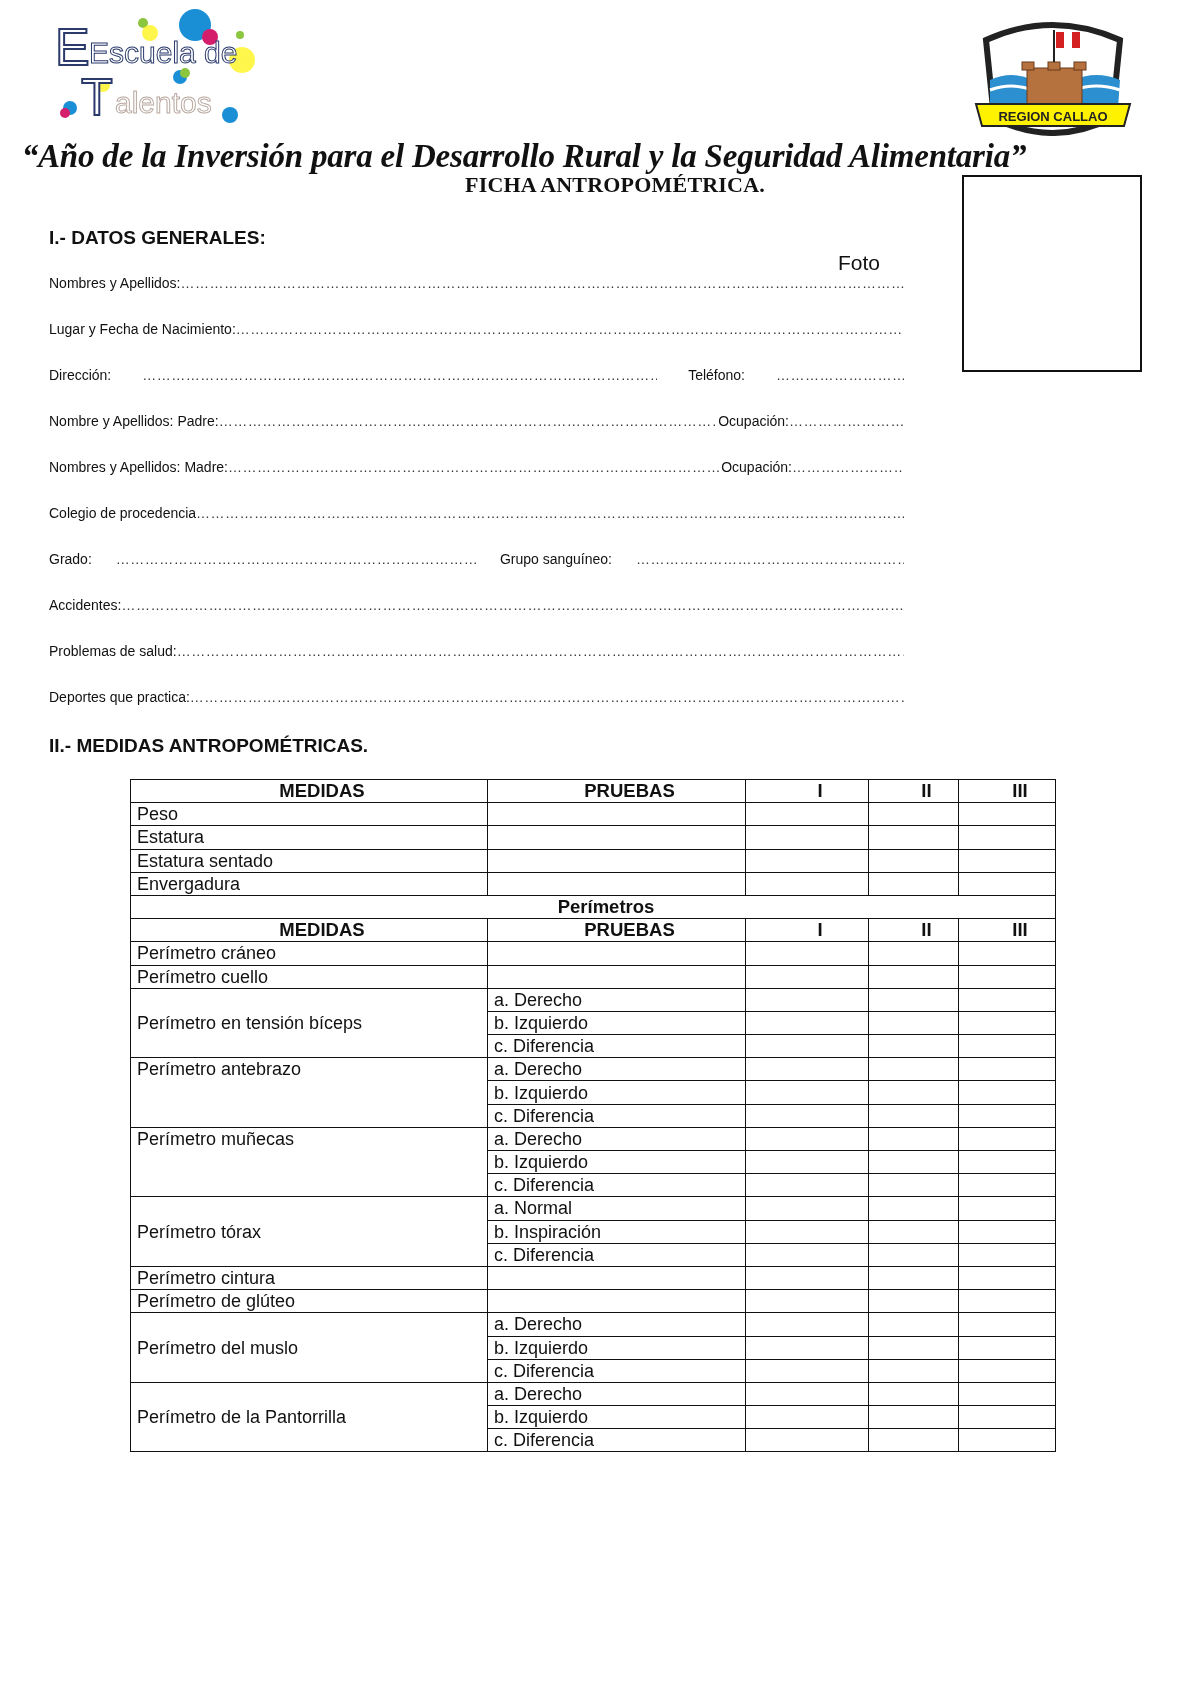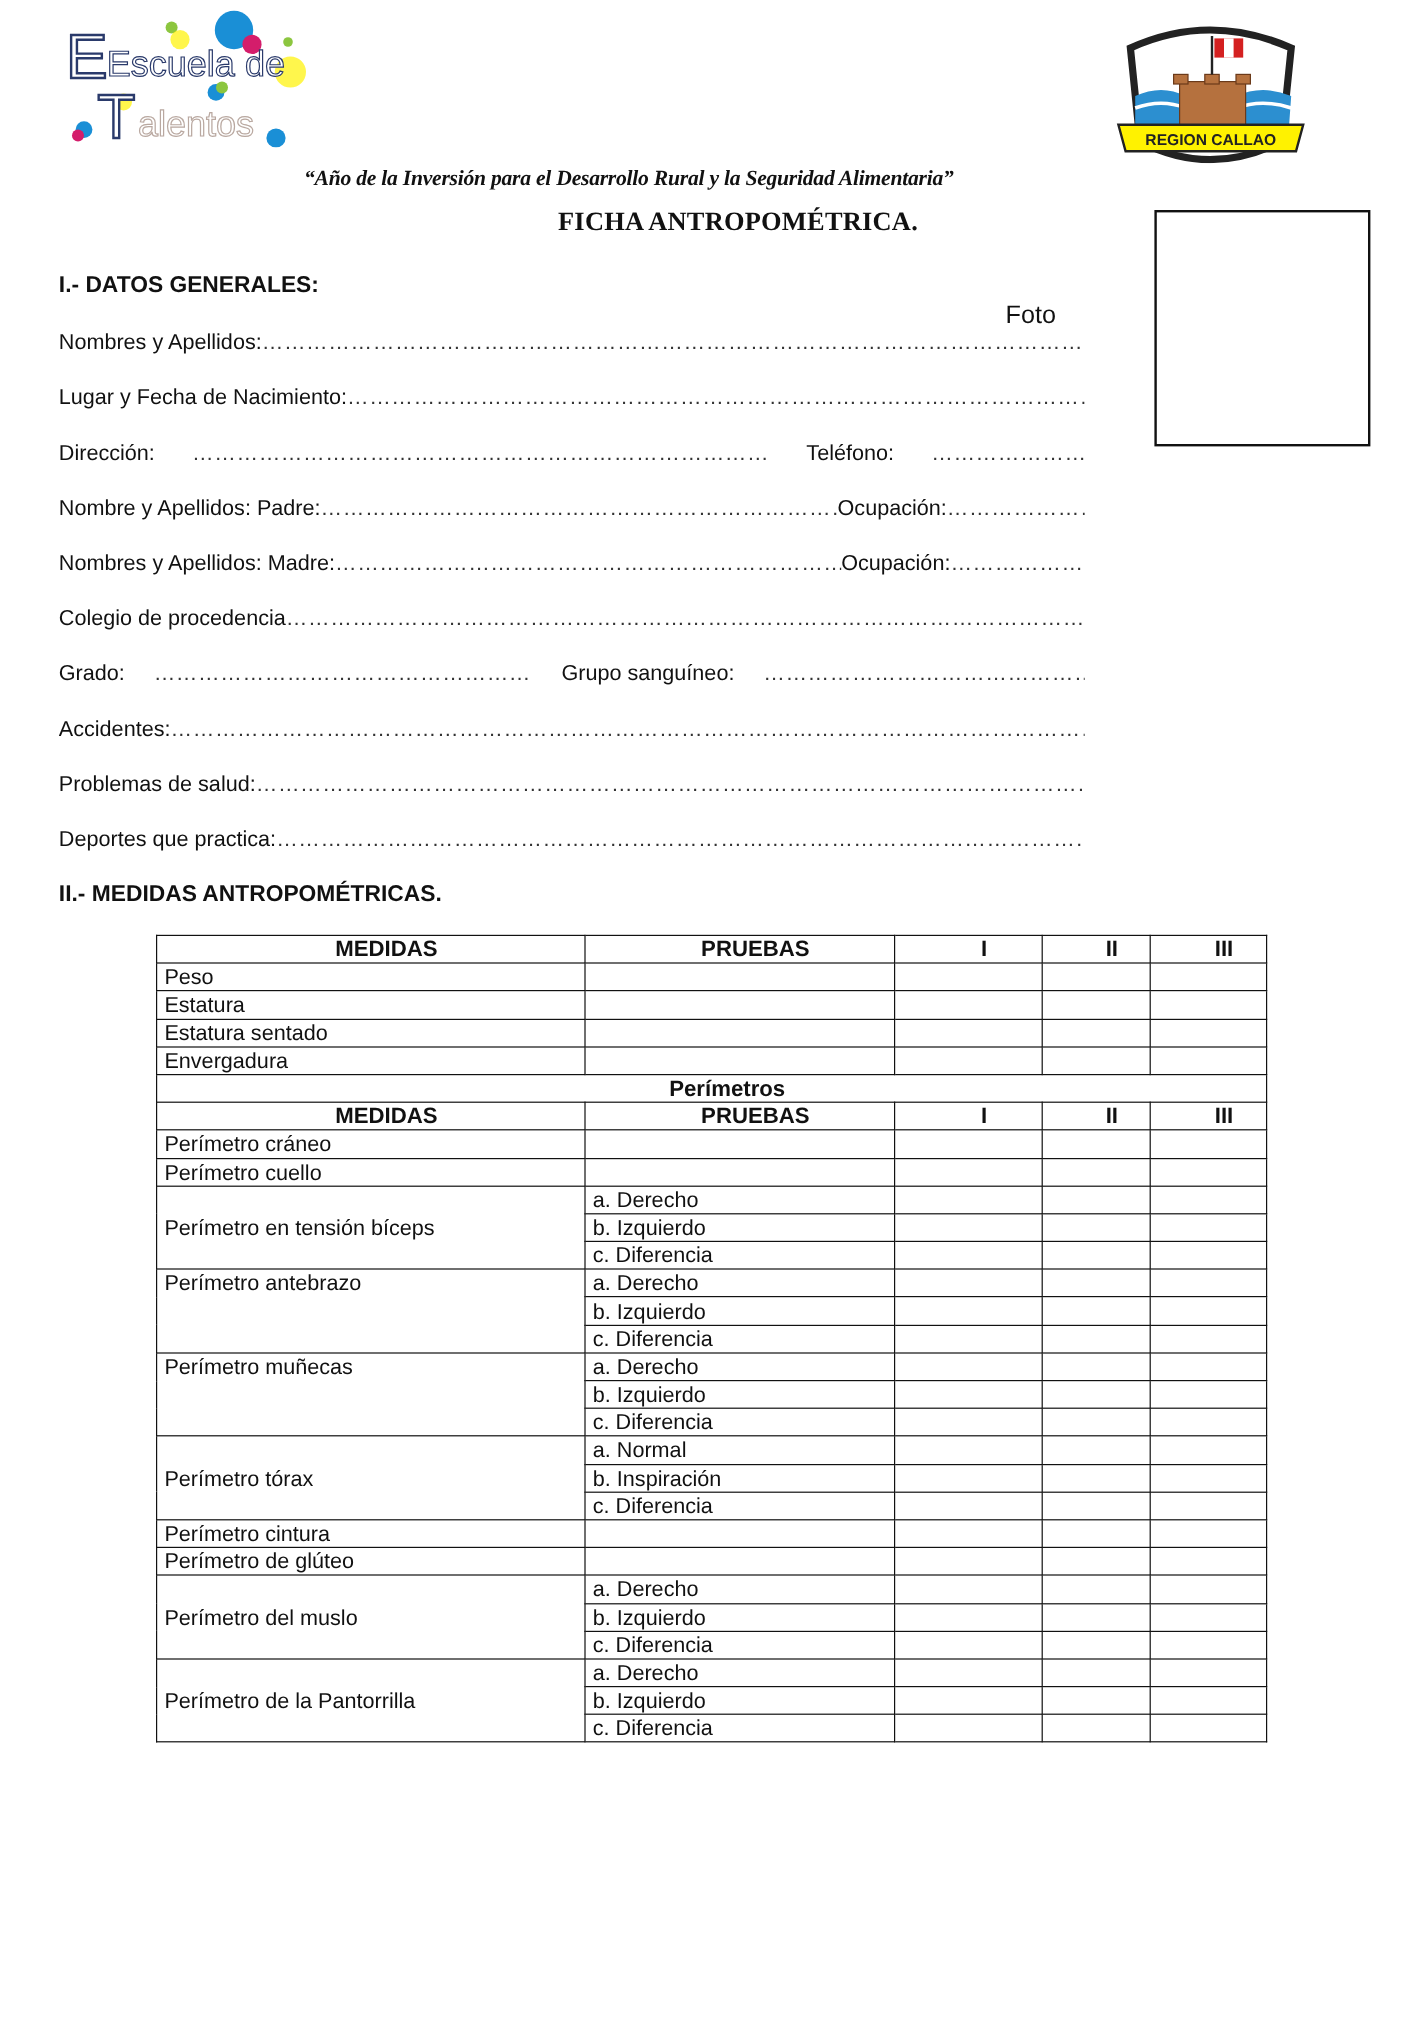--- a/index.html
+++ b/index.html
@@ -1,31 +1,31 @@
 <!DOCTYPE html>
 <html><head>
 <meta charset="utf-8">
 <style>
   html, body { margin:0; padding:0; background:#fff; }
   body { width:1190px; height:1684px; position:relative; overflow:hidden; color:#111; font-family:"Liberation Sans", sans-serif; }
   .abs { position:absolute; }
 
   
   .logo-left { left:55px; top:5px; width:200px; height:118px; }
-  .logo-right { left:928px; top:18px; width:162px; height:118px; }
-
-  .motto { left:0; width:1048px; top:138px; text-align:center; font-family:"Liberation Serif", serif; font-style:italic; font-weight:bold; font-size:18px; letter-spacing:-0.2px; }
+  .logo-right { left:972px; top:18px; width:162px; height:118px; }
+
+  .motto { left:0; width:1048px; top:138px; text-align:center; font-family:"Liberation Serif", serif; font-style:italic; font-weight:bold; font-size:33px; letter-spacing:-0.2px; }
   .title { left:0; width:1190px; top:172px; text-align:center; font-family:"Liberation Serif", serif; font-weight:bold; font-size:22px; letter-spacing:0.2px;margin-left:20px; }
 
   .photo-box { left:962px; top:175px; width:180px; height:197px; border:2px solid #111; box-sizing:border-box; }
   .photo-label { left:838px; top:251px; font-size:21px; }
 
   .section-h { left:49px; font-weight:bold; font-size:19px; }
 
-  .field { left:49px; width:855px; font-size:18px; white-space:nowrap; overflow:hidden; display:flex; align-items:flex-end; }
+  .field { left:49px; width:855px; font-size:14px; white-space:nowrap; overflow:hidden; display:flex; align-items:flex-end; }
   .field .lbl { flex:none; }
   .field .dots { flex:1; overflow:hidden; white-space:nowrap; color:#333; letter-spacing:0.5px; }
   .field .dots::after { content:"………………………………………………………………………………………………………………………………………………"; }
   .field .dots.short { flex:none; }
 
   table.med { position:absolute; left:130px; top:779px; width:925px; border-collapse:collapse; table-layout:fixed; font-size:18px; }
   table.med td, table.med th { border:1.5px solid #111; height:22.2px; padding:0 6px; line-height:22px; white-space:nowrap; overflow:hidden; }
   table.med th { font-weight:bold; text-align:center; font-size:18.5px;padding-left:32px; }
   table.med td.grp { vertical-align:middle; }
   table.med td.grp-top { vertical-align:top; }

